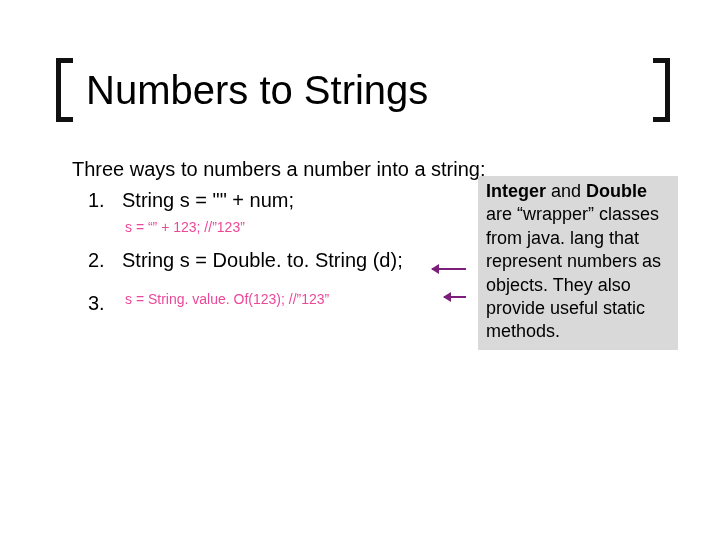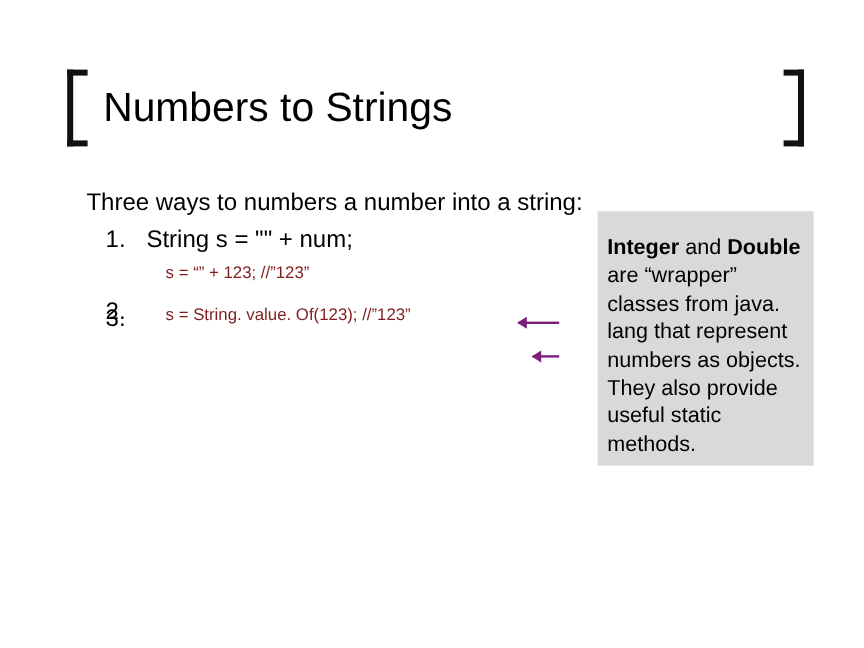--- a/index.html
+++ b/index.html
@@ -35,21 +35,21 @@
   .bracket-l::after {
     left: 0; top: 0; width: 17px; height: 5px;
     box-shadow: 0 59px 0 0 #111;
   }
   .bracket-r::before { right: 0; top: 0; width: 5px; height: 64px; }
   .bracket-r::after {
     right: 0; top: 0; width: 17px; height: 5px;
     box-shadow: 0 59px 0 0 #111;
   }
   .title-text {
-    font-size: 34px;
+    font-size: 40px;
     color: #000;
     padding-left: 4px;
     flex: 1;
   }
   .content {
     position: absolute;
     top: 156px;
     left: 72px;
     right: 40px;
     font-size: 20px;
@@ -60,34 +60,34 @@
   .list { padding-left: 50px; }
   .item { position: relative; }
   .num {
     position: absolute;
     left: -34px;
     top: 0;
   }
   .main-line { font-size: 20px; }
   .code-note {
     font-size: 14px;
-    color: #7f1d1d;
-    margin: 4px 0 10px 16px;
+    color: #ec4899;
+    margin: 4px 0 10px 3px;
   }
   .item2 { margin-top: 8px; }
   .item3 { margin-top: 16px; }
   .sidebox {
     position: absolute;
     top: 176px;
     right: 42px;
-    width: 180px;
+    width: 200px;
     background: #d9d9d9;
     font-size: 18px;
     line-height: 1.3;
-    padding: 19px 8px 6px 8px;
+    padding: 4px 8px 6px 8px;
   }
   .sidebox b { font-weight: bold; }
   .arrow {
     position: absolute;
     width: 32px;
     height: 2px;
     background: #7b1f7b;
   }
   .arrow::before {
     content: "";
@@ -114,20 +114,21 @@
   <div class="list">
 
     <div class="item">
       <span class="num">1.</span>
       <div class="main-line">String s = "" + num;</div>
       <div class="code-note">s = “” + 123; //”123”</div>
     </div>
 
     <div class="item item2">
       <span class="num">2.</span>
+      <div class="main-line">String s = Double. to. String (d);</div>
     </div>
 
     <div class="item item3">
       <span class="num">3.</span>
       <div class="code-note">s = String. value. Of(123); //”123”</div>
     </div>
 
   </div>
 </div>
 

